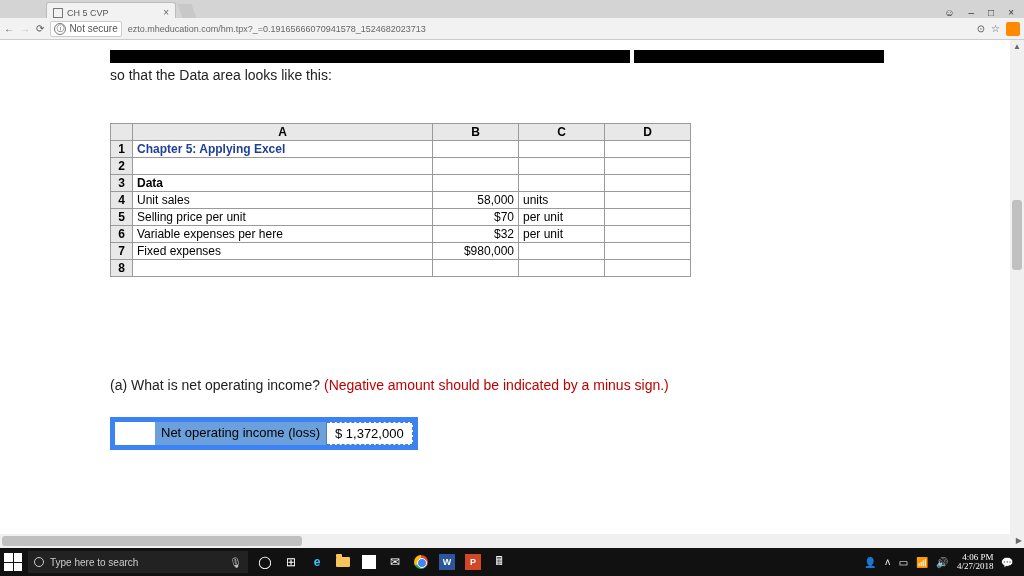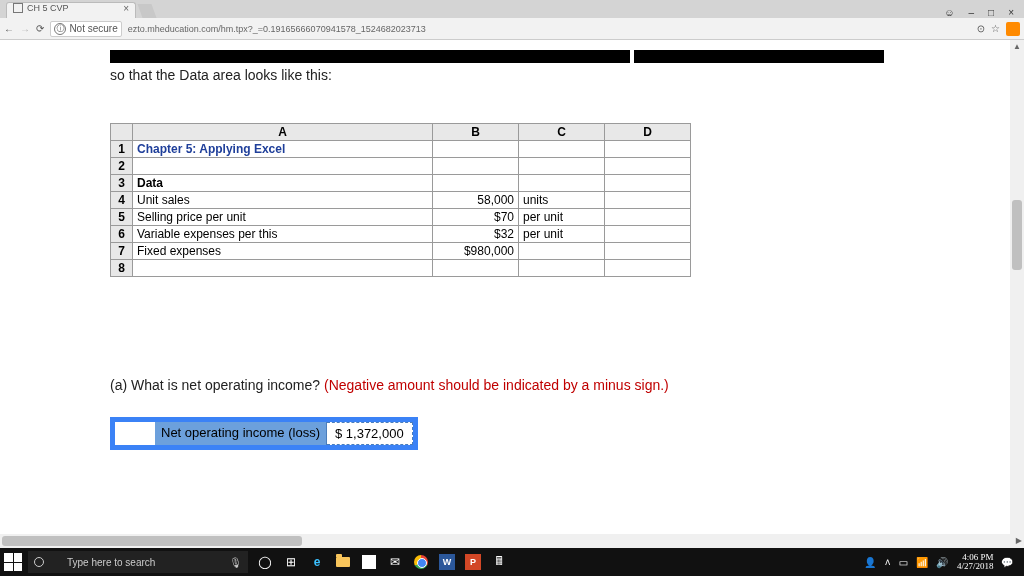--- a/index.html
+++ b/index.html
@@ -1,19 +1,19 @@
 <!DOCTYPE html>
 <html><head>
 <meta charset="utf-8">
 <style>
   * { box-sizing: border-box; margin: 0; padding: 0; }
   html, body { width: 1024px; height: 576px; overflow: hidden; font-family: "Segoe UI", Arial, sans-serif; background: #fff; }
   
   .tabstrip { height: 18px; background: #d4d4d4; display: flex; align-items: flex-end; padding-left: 6px; }
-  .tab { background: #f2f2f2; height: 16px; min-width: 130px; border-top-left-radius: 3px; border-top-right-radius: 3px; display:flex; align-items:flex-start; padding:0 6px; font-size:9px; color:#555; border:1px solid #bbb; border-bottom:none; }
+  .tab { background: #f2f2f2; height: 16px; min-width: 130px; border-top-left-radius: 3px; border-top-right-radius: 3px; display:flex; align-items:flex-end; padding:0 6px; font-size:9px; color:#555; border:1px solid #bbb; border-bottom:none;margin-left:40px; }
   .tab .page-icon { width:10px; height:10px; border:1px solid #777; margin-right:4px; }
   .tab .close-x { margin-left:auto; font-size:10px; color:#666; }
   .newtab { width:14px; height:14px; background:#c8c8c8; margin-left:4px; transform:skewX(20deg); }
   .window-controls { margin-left:auto; display:flex; gap:14px; padding:0 10px; font-size:10px; color:#333; align-items:center;}
   .addrbar { height: 22px; background:#f2f2f2; border-bottom:1px solid #ccc; display:flex; align-items:center; font-size:10px; color:#555; padding:0 4px; gap:6px;}
   .circle-icon { width:12px; height:12px; border:1px solid #777; border-radius:50%; display:inline-flex; align-items:center; justify-content:center; font-size:8px; line-height:1;}
   .addr-secure { display:flex; align-items:center; gap:3px; border:1px solid #ccc; border-radius:2px; padding:0 3px; height:16px; background:#fff;}
   .addr-url { color:#666; font-size:9px; }
   .addr-right { margin-left:auto; display:flex; gap:6px; align-items:center;}
   .orange { width:14px; height:14px; background:#ff8a00; border-radius:2px;}
@@ -39,21 +39,21 @@
   .answerbox .value { padding:3px 8px; font-size:13px; background:#fff; border:1px dashed #4a7dbb; border-left:none; min-width:80px;text-align:right;}
   .scrollbar-v { position:absolute; right:0; top:0; bottom:0; width:14px; background:#f0f0f0; }
   .scrollbar-v .thumb { position:absolute; left:2px; right:2px; top:160px; height:70px; background:#c0c0c0; border-radius:3px; }
   .scrollbar-h { position:absolute; left:0; right:0; bottom:0; height:14px; background:#f0f0f0;}
   .scrollbar-h .thumb { position:absolute; top:2px; bottom:2px; left:2px; width:300px; background:#c0c0c0; border-radius:3px;}
   .tri { position:absolute; font-size:8px; color:#666;}
   
   .taskbar { height:28px; background:#111; display:flex; align-items:center; color:#fff; font-size:10px; padding:0 4px;}
   .start { width:18px; height:18px; display:grid; grid-template-columns:1fr 1fr; grid-template-rows:1fr 1fr; gap:1px; margin-right:6px;}
   .start div{ background:#fff;}
-  .search { display:flex; align-items:center; gap:23px; background:#222; height:22px; padding:0 6px; width:220px; color:#ccc;justify-content:flex-end;}
+  .search { display:flex; align-items:center; gap:6px; background:#222; height:22px; padding:0 6px; width:220px; color:#ccc;justify-content:flex-end;}
   .search .ring{ width:10px;height:10px;border:1px solid #ccc;border-radius:50%;}
   .task-icons { display:flex; gap:4px; margin-left:6px; align-items:center;}
   .ticon { width:22px; height:22px; display:flex; align-items:center; justify-content:center; font-size:12px; }
   .edge { color:#3cc1ff; font-weight:bold;}
   .folder { width:14px; height:10px; background:#f8c55b; border-radius:1px; position:relative;}
   .folder:before{content:"";position:absolute;top:-3px;left:0;width:6px;height:3px;background:#f8c55b;border-top-left-radius:1px;border-top-right-radius:1px;}
   .store{ width:14px;height:14px;background:#fff;position:relative;}
   .store:before{content:"";position:absolute;top:2px;left:2px;right:2px;bottom:2px;display:grid;grid-template-columns:1fr 1fr;grid-template-rows:1fr 1fr;gap:1px;}
   .chrome{ width:14px;height:14px;border-radius:50%;background:conic-gradient(#ea4335 0 120deg,#34a853 120deg 240deg,#fbbc05 240deg 360deg);position:relative;}
   .chrome:after{content:"";position:absolute;top:3px;left:3px;width:8px;height:8px;border-radius:50%;background:#4285f4;border:1px solid #fff;}
@@ -144,21 +144,21 @@
           </tr>
           <tr>
             <td class="rowhead">5</td>
             <td class="colA">Selling price per unit</td>
             <td class="colB">$70</td>
             <td class="colC">per unit</td>
             <td class="colD"></td>
           </tr>
           <tr>
             <td class="rowhead">6</td>
-            <td class="colA">Variable expenses per this</td>
+            <td class="colA">Variable expenses per here</td>
             <td class="colB">$32</td>
             <td class="colC">per unit</td>
             <td class="colD"></td>
           </tr>
           <tr>
             <td class="rowhead">7</td>
             <td class="colA">Fixed expenses</td>
             <td class="colB">$980,000</td>
             <td class="colC"></td>
             <td class="colD"></td>

